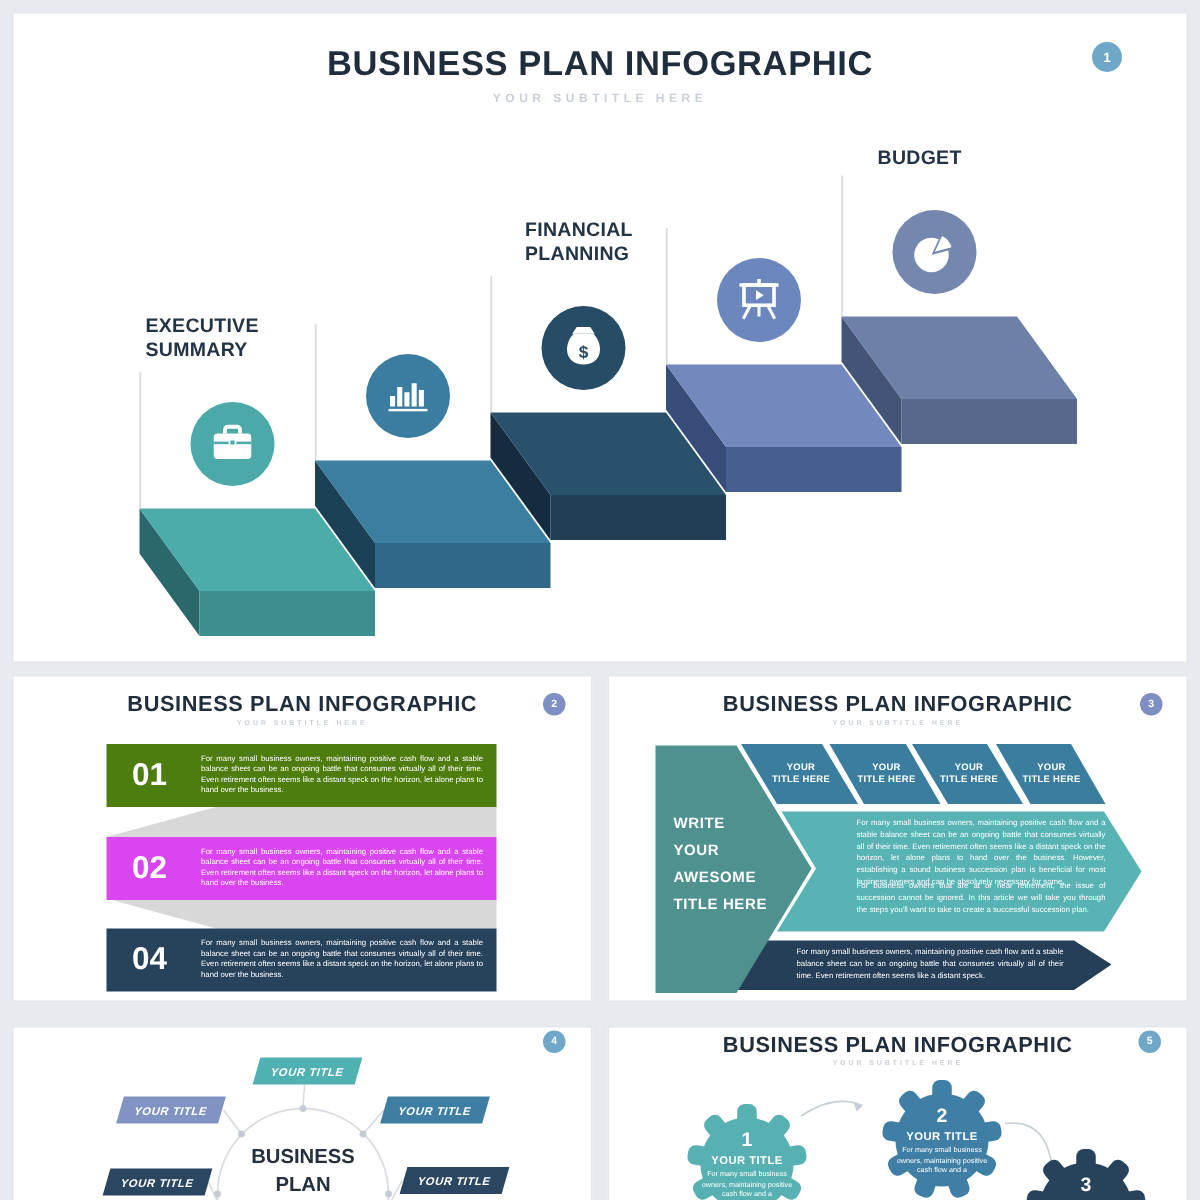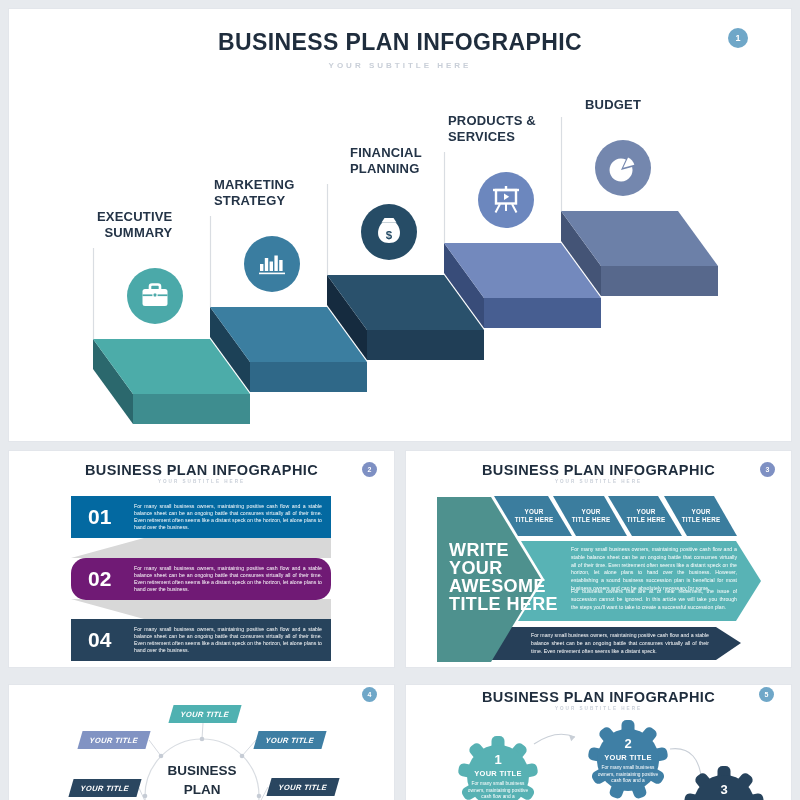--- a/index.html
+++ b/index.html
@@ -17,21 +17,21 @@
   
   .step-label{position:absolute;font-weight:bold;font-size:13px;line-height:16px;color:#243447;white-space:pre-line;letter-spacing:.2px;}
 
   
   .bar{position:absolute;left:62px;width:260px;height:42px;display:flex;align-items:center;color:#FFFFFF;z-index:2;}
   .bar .num{font-size:21px;font-weight:bold;width:46px;padding-left:17px;flex:none;}
   .bar .txt{font-size:5.2px;line-height:7.2px;width:188px;text-align:justify;padding-right:9px;}
 
   
   .chev-label{position:absolute;transform:translate(-50%,-50%);font-size:6.3px;line-height:8px;font-weight:bold;color:#FFFFFF;text-align:center;white-space:pre-line;letter-spacing:.2px;z-index:2;}
-  .arrow-title{position:absolute;left:43px;top:90px;font-size:18px;line-height:18px;font-weight:bold;color:#FFFFFF;white-space:pre-line;letter-spacing:.4px;z-index:2;}
+  .arrow-title{position:absolute;left:43px;top:90px;font-size:10px;line-height:18px;font-weight:bold;color:#FFFFFF;white-space:pre-line;letter-spacing:.4px;z-index:2;}
   .band-text{position:absolute;color:#FFFFFF;font-size:5.2px;line-height:7.8px;text-align:justify;z-index:2;}
 
   
   .tag{position:absolute;height:18px;width:68px;transform:skewX(-16deg);display:flex;align-items:center;justify-content:center;color:#FFFFFF;font-weight:bold;font-size:7.5px;letter-spacing:.4px;z-index:2;}
   .center-title{position:absolute;text-align:center;font-weight:bold;font-size:13.5px;line-height:19px;color:#22303F;white-space:pre-line;z-index:2;}
 
   
   .gear-text{position:absolute;transform:translateX(-50%);text-align:center;color:#FFFFFF;z-index:2;}
   .g-num{display:block;font-size:13px;font-weight:bold;}
   .g-title{display:block;font-size:7.5px;font-weight:bold;letter-spacing:.3px;margin-top:2px;}
@@ -128,46 +128,42 @@
     </g>
     <g>
       <circle cx="614" cy="159" r="28" fill="#7487AE"></circle>
       <g transform="translate(612,161)" fill="#FFFFFF">
         <path d="M0,0 L4.86,-10.42 A11.5,11.5 0 1 0 11.11,-2.98 Z"></path>
         <path d="M2.2,-2.2 L13.31,-5.18 A11.5,11.5 0 0 0 7.06,-12.62 Z"></path>
       </g>
     </g>
   </svg>
 
-  <div class="step-label" style="left:88px;top:200px;text-align:right;">EXECUTIVE
+  <div class="step-label" style="left:88px;top:200px;">EXECUTIVE
 SUMMARY</div>
-  <div class="step-label" style="left:205px;top:168px;">MARKETING
-STRATEGY</div>
   <div class="step-label" style="left:341px;top:136px;">FINANCIAL
 PLANNING</div>
-  <div class="step-label" style="left:439px;top:104px;">PRODUCTS &amp;
-SERVICES</div>
   <div class="step-label" style="left:556px;top:88px;padding-left:20px;">BUDGET</div>
 </div>
 
 <div class="slide" style="left:8px;top:450px;width:387px;height:218px;">
   <div class="s-title" style="top:11px;font-size:14.5px;">BUSINESS PLAN INFOGRAPHIC</div>
   <div class="s-sub" style="top:28px;font-size:4.6px;letter-spacing:2px;">YOUR SUBTITLE HERE</div>
   <div class="badge" style="left:353px;top:11px;width:15px;height:15px;background:#7E90C3;font-size:7px;">2</div>
 
   <svg width="387" height="218" viewBox="0 0 387 218" style="z-index:1;">
     <polygon points="135,87 322,87 322,107 62,107" fill="#D8D8D8"></polygon>
     <polygon points="62,148 322,148 322,168 135,168" fill="#D8D8D8"></polygon>
   </svg>
 
-  <div class="bar" style="top:45px;background:#0369a1;">
+  <div class="bar" style="top:45px;background:#4d7c0f;">
     <span class="num">01</span>
     <span class="txt">For many small business owners, maintaining positive cash flow and a stable balance sheet can be an ongoing battle that consumes virtually all of their time. Even retirement often seems like a distant speck on the horizon, let alone plans to hand over the business.</span>
   </div>
-  <div class="bar" style="top:107px;background:#701a75;border-radius:15px;">
+  <div class="bar" style="top:107px;background:#d946ef;">
     <span class="num">02</span>
     <span class="txt">For many small business owners, maintaining positive cash flow and a stable balance sheet can be an ongoing battle that consumes virtually all of their time. Even retirement often seems like a distant speck on the horizon, let alone plans to hand over the business.</span>
   </div>
   <div class="bar" style="top:168px;background:#27435C;">
     <span class="num">04</span>
     <span class="txt">For many small business owners, maintaining positive cash flow and a stable balance sheet can be an ongoing battle that consumes virtually all of their time. Even retirement often seems like a distant speck on the horizon, let alone plans to hand over the business.</span>
   </div>
 </div>
 
 <div class="slide" style="left:405px;top:450px;width:387px;height:218px;">

